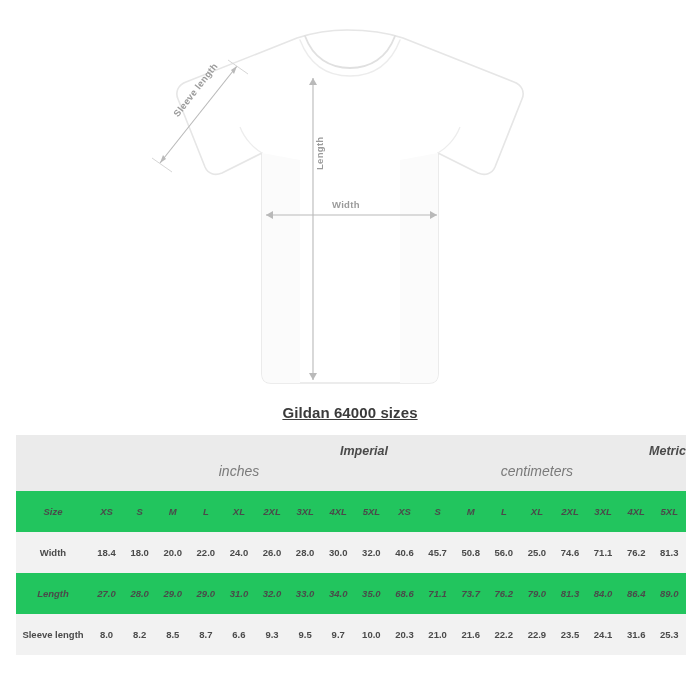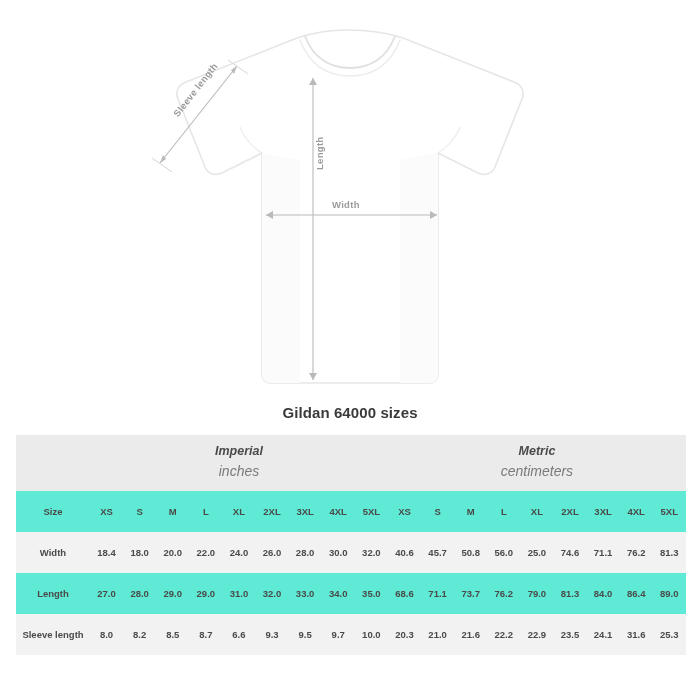--- a/index.html
+++ b/index.html
@@ -53,20 +53,21 @@
   }
   .dim-width {
     left: 332px;
     top: 199px;
   }
 
   
   .title-block {
     text-align: center;
     margin-top: 4px;
+    text-decoration: underline;
   }
   .chart-title {
     font-size: 15px;
     font-weight: bold;
     color: #3a3a3a;
     margin: 0;
     letter-spacing: 0.1px;
   }
   .chart-note {
     font-size: 9.5px;
@@ -98,33 +99,35 @@
   .sys-head {
     background: #ebebeb;
     height: 56px !important;
   }
   .sys-name {
     font-size: 12.5px;
     font-style: italic;
     font-weight: bold;
     color: #4a4a4a;
     line-height: 1.25;
+    text-align: right;
   }
   .sys-unit {
     font-size: 14px;
     font-style: italic;
     font-weight: normal;
     color: #7a7a7a;
     line-height: 1.6;
   }
   .row-alt {
     background: #f2f2f2;
   }
   .row-plain {
-    background: #5eead4;
+    background: #22c55e;
+    font-style: italic;
   }
   .rowlabel {
     font-size: 9.5px;
     font-weight: bold;
     color: #4a4a4a;
   }
   .corner-cell {
     background: #ebebeb;
   }
   .col-label {

